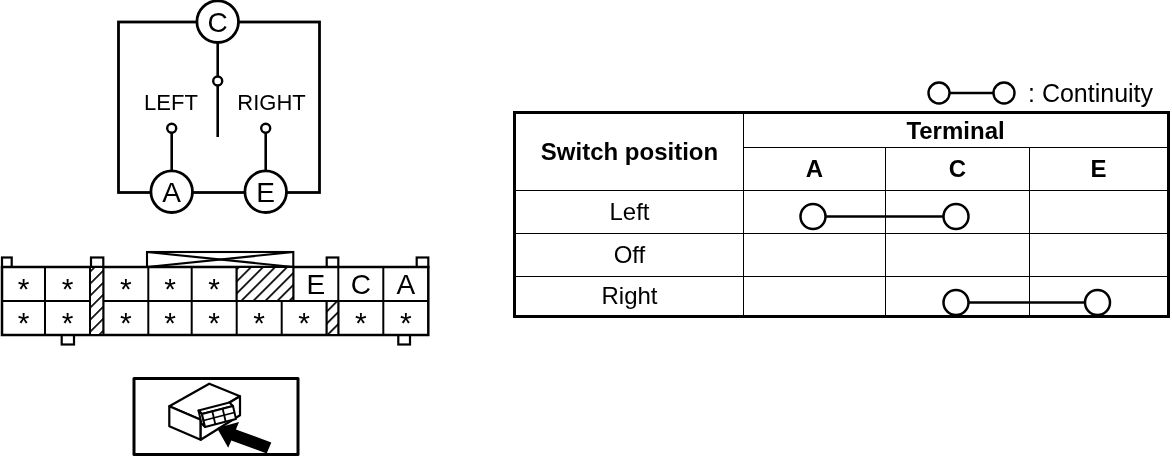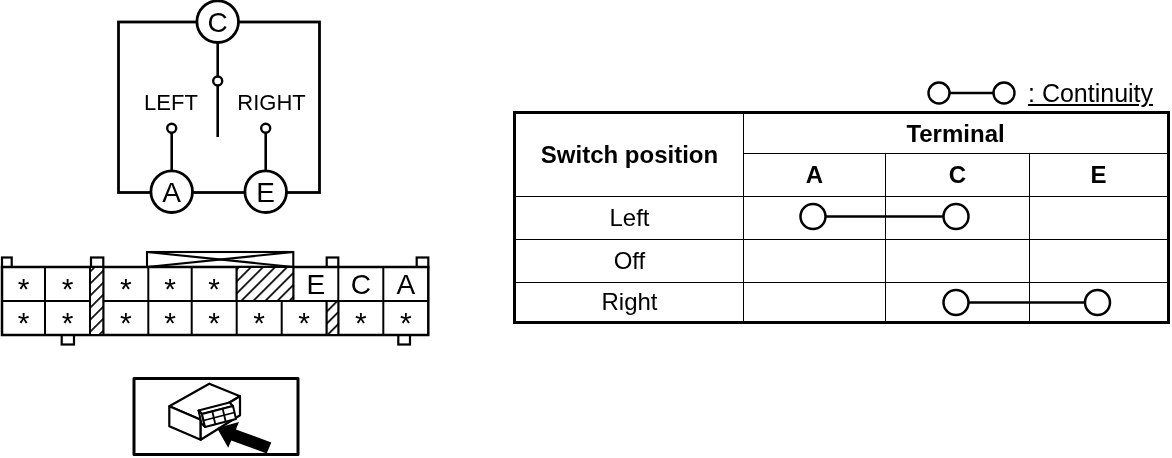--- a/index.html
+++ b/index.html
@@ -7,21 +7,21 @@
     position:relative;width:1172px;height:458px;background:#fff;
     font-family:"Liberation Sans","DejaVu Sans",sans-serif;color:#000;overflow:hidden;
   }
   svg text{font-family:"Liberation Sans","DejaVu Sans",sans-serif;fill:#000;}
   .anch{text-anchor:middle;}
   .f22{font-size:22px;}
   .f28{font-size:28px;}
   .f30{font-size:30px;}
   #left-diagrams{position:absolute;left:0;top:0;}
   #legend{position:absolute;left:927px;top:80px;height:26px;display:flex;align-items:center;gap:9px;}
-  #legend-label{font-size:25px;line-height:26px;white-space:pre;text-decoration:underline;}
+  #legend-label{font-size:25px;line-height:26px;white-space:pre;}
   #cont-table{
     position:absolute;left:513px;top:111px;
     border-collapse:collapse;table-layout:fixed;width:654px;
     border:3px solid #000;
   }
   #cont-table th,#cont-table td{
     border:1.5px solid #000;padding:0;text-align:center;vertical-align:middle;
     font-size:24px;overflow:hidden;
   }
   #cont-table th{font-weight:bold;}
@@ -160,21 +160,21 @@
   </div>
 
   <table id="cont-table">
     <colgroup>
       <col style="width:229px">
         <col style="width:142px">
         <col style="width:144px">
         <col style="width:139px">
     </colgroup>
     <tbody>
-      <tr style="height:41px">
+      <tr style="height:35px">
         <th rowspan="2">Switch position</th>
         <th colspan="3">Terminal</th>
       </tr>
       <tr style="height:43px">
         <th>A</th>
         <th>C</th>
         <th>E</th>
       </tr>
       <tr style="height:43px">
         <td>Left</td>

